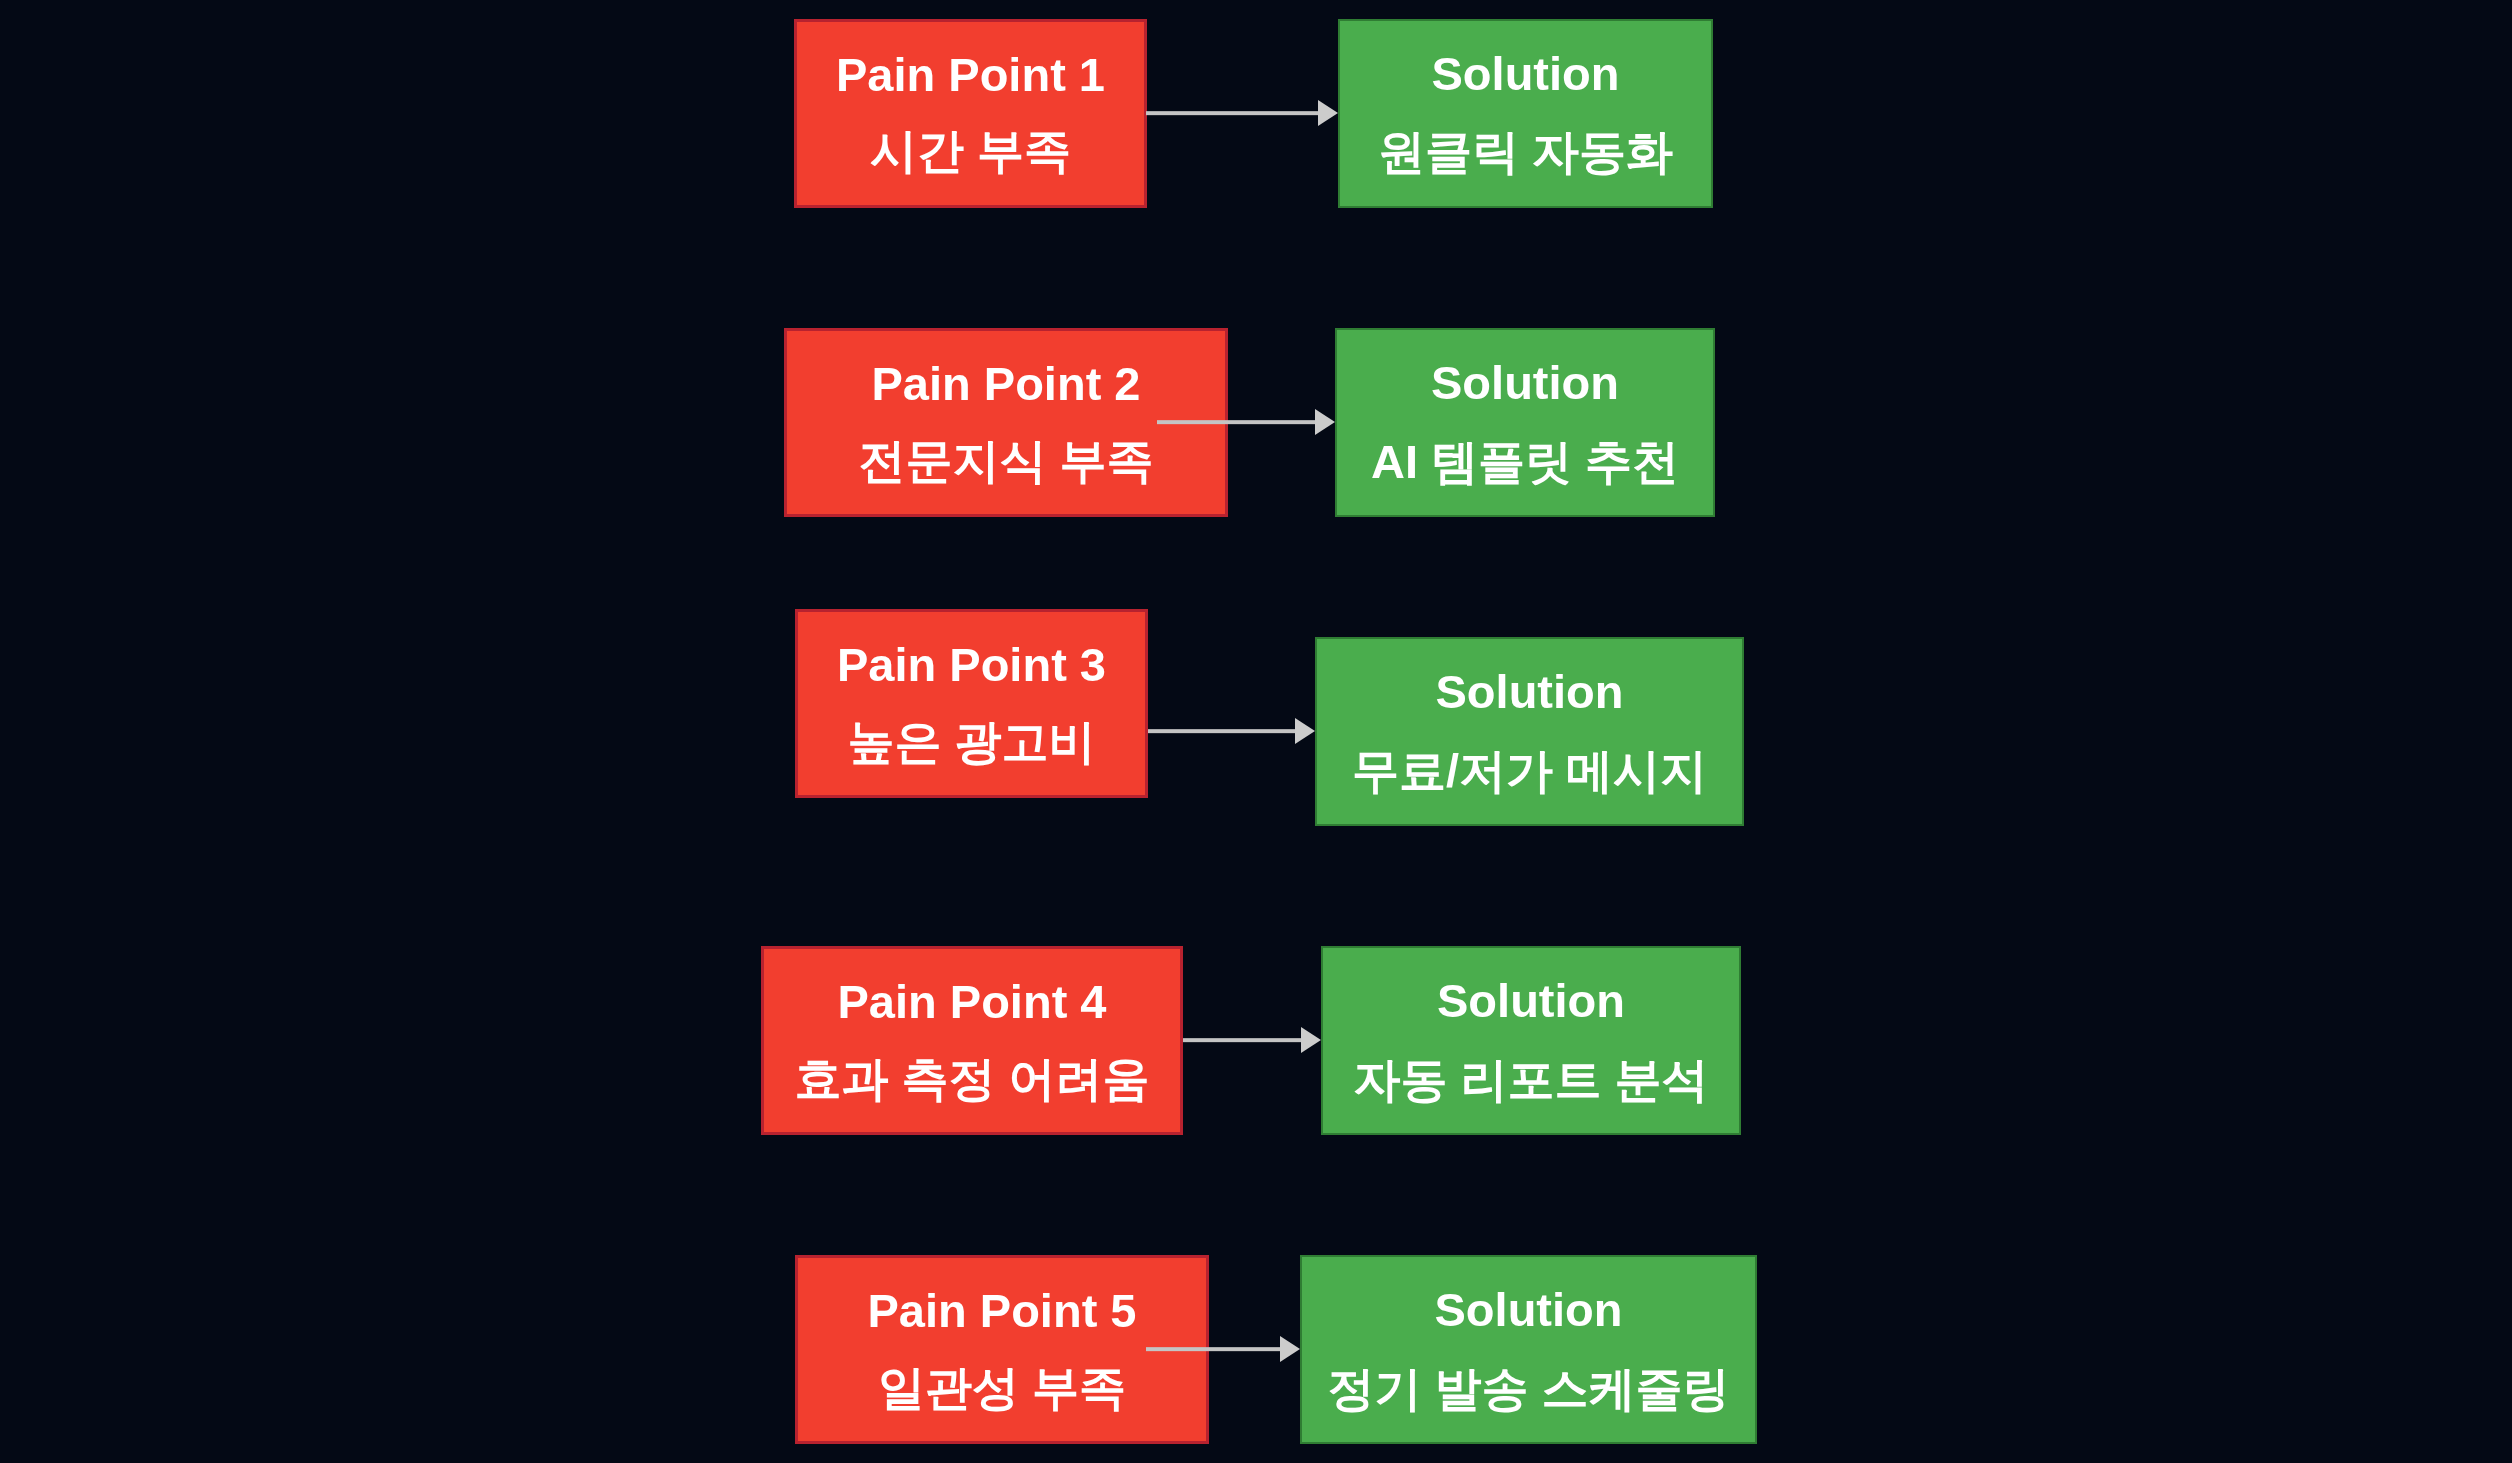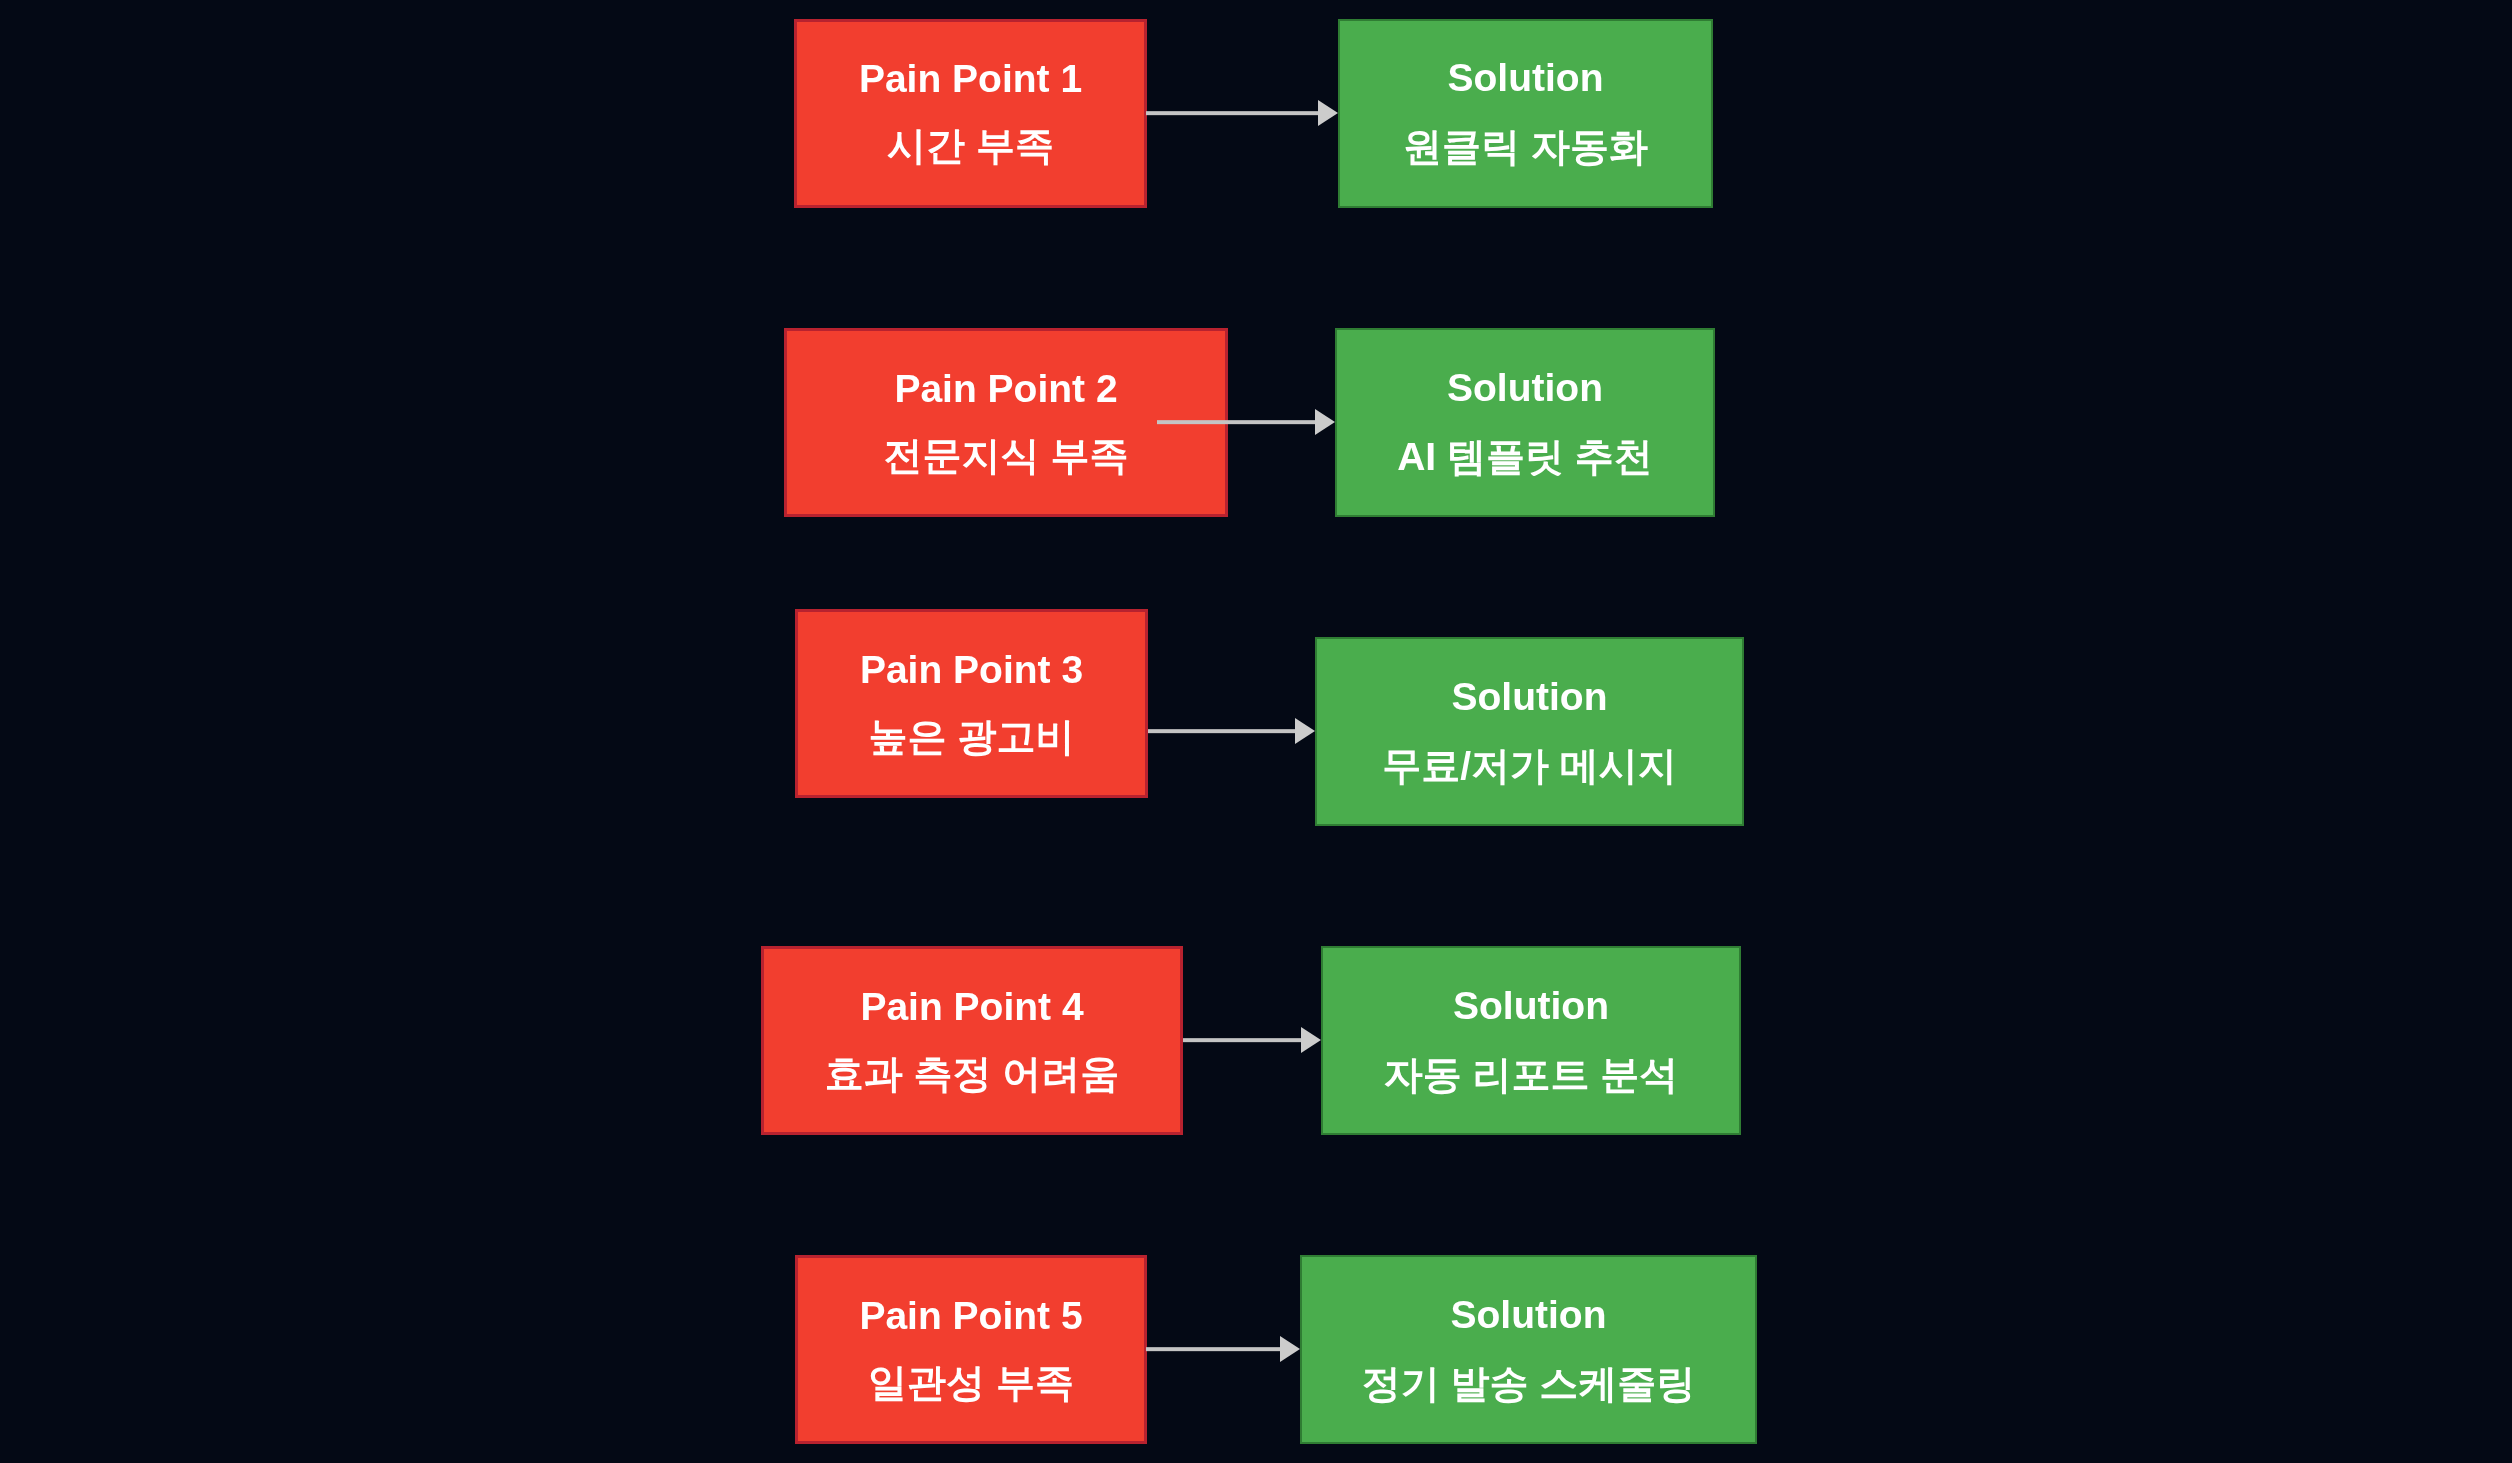--- a/index.html
+++ b/index.html
@@ -19,21 +19,21 @@
     position: absolute;
     box-sizing: border-box;
     display: flex;
     flex-direction: column;
     justify-content: center;
     align-items: center;
     row-gap: 22px;
     text-align: center;
     color: #ffffff;
     font-weight: bold;
-    font-size: 39px;
+    font-size: 47px;
     line-height: 1.15;
   }
   .node.pain {
     background: var(--pain_fill, #f23e2f);
     border: 3.7px solid var(--pain_border, #b8222f);
   }
   .node.solution {
     background: var(--solution_fill, #4aad4d);
     border: 2.8px solid var(--solution_border, #2f7d33);
     gap: 24px;
@@ -126,21 +126,21 @@
       <span class="arrow-line"></span>
       <span class="arrow-head"></span>
     </div>
     <div class="node solution" style="left:1321px; top:946px; width:420px; height:189px;">
       <span class="line">Solution</span>
       <span class="line">자동 리포트 분석</span>
     </div>
   </div>
 
   <div>
-    <div class="node pain" style="left:795px; top:1255px; width:352px; height:189px;">
+    <div class="node pain" style="left:795px; top:1255px; width:414px; height:189px;">
       <span class="line">Pain Point 5</span>
       <span class="line">일관성 부족</span>
     </div>
     <div class="arrow" style="left:1146px; top:1335px; width:154px;">
       <span class="arrow-line"></span>
       <span class="arrow-head"></span>
     </div>
     <div class="node solution" style="left:1300px; top:1255px; width:457px; height:189px;">
       <span class="line">Solution</span>
       <span class="line">정기 발송 스케줄링</span>

